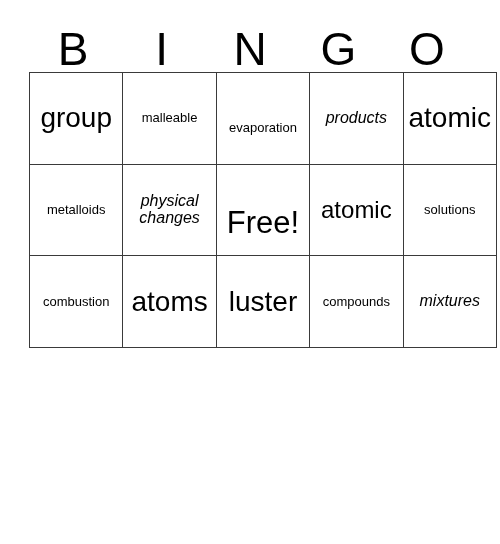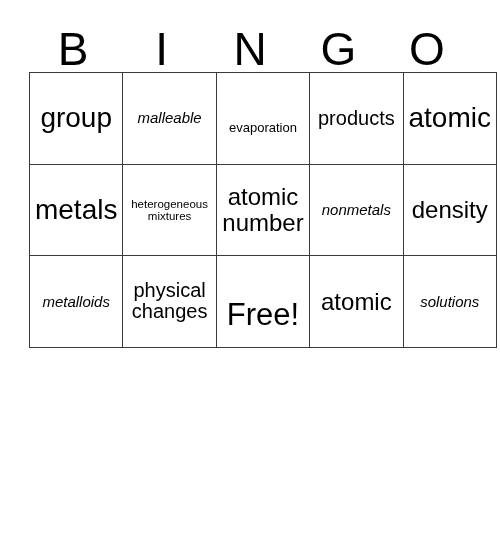--- a/index.html
+++ b/index.html
@@ -58,22 +58,22 @@
   .cell-text {
     display: block;
     line-height: 1.06;
     word-wrap: break-word;
     color: #000000;
   }
   
   .fs-xxl { font-size: 31px; margin-top: 28px; }
   .fs-xl  { font-size: 28px; }
   .fs-l   { font-size: 24px; }
-  .fs-m   { font-size: 20px; }
-  .fs-s   { font-size: 15px; font-style: italic; }
+  .fs-m   { font-size: 16px; font-style: italic; }
+  .fs-s   { font-size: 13px; }
   .fs-xs  { font-size: 13px; margin-top: 20px; }
   .fs-xxs { font-size: 11.5px; }
 </style>
 </head>
 <body>
 
 <div id="bingo-card">
 
   <div id="bingo-header">
     <div class="header-letter">B</div>
@@ -97,48 +97,48 @@
           </td>
         <td class="bingo-cell">
             <span class="cell-text fs-m">products</span>
           </td>
         <td class="bingo-cell">
             <span class="cell-text fs-xl">atomic</span>
           </td>
       </tr>
       <tr>
         <td class="bingo-cell">
-            <span class="cell-text fs-xl">metals</span>
-          </td>
-        <td class="bingo-cell">
-            <span class="cell-text fs-xxs">heterogeneous mixtures</span>
-          </td>
-        <td class="bingo-cell">
-            <span class="cell-text fs-l">atomic number</span>
-          </td>
-        <td class="bingo-cell">
-            <span class="cell-text fs-s">nonmetals</span>
-          </td>
-        <td class="bingo-cell">
-            <span class="cell-text fs-l">density</span>
-          </td>
-      </tr>
-      <tr>
-        <td class="bingo-cell">
             <span class="cell-text fs-s">metalloids</span>
           </td>
         <td class="bingo-cell">
             <span class="cell-text fs-m">physical changes</span>
           </td>
         <td class="bingo-cell">
             <span class="cell-text fs-xxl">Free!</span>
           </td>
         <td class="bingo-cell">
             <span class="cell-text fs-l">atomic</span>
           </td>
         <td class="bingo-cell">
             <span class="cell-text fs-s">solutions</span>
           </td>
       </tr>
+      <tr>
+        <td class="bingo-cell">
+            <span class="cell-text fs-s">combustion</span>
+          </td>
+        <td class="bingo-cell">
+            <span class="cell-text fs-xl">atoms</span>
+          </td>
+        <td class="bingo-cell">
+            <span class="cell-text fs-xl">luster</span>
+          </td>
+        <td class="bingo-cell">
+            <span class="cell-text fs-s">compounds</span>
+          </td>
+        <td class="bingo-cell">
+            <span class="cell-text fs-m">mixtures</span>
+          </td>
+      </tr>
     </tbody>
   </table>
 
 </div>
 
 </body></html>

